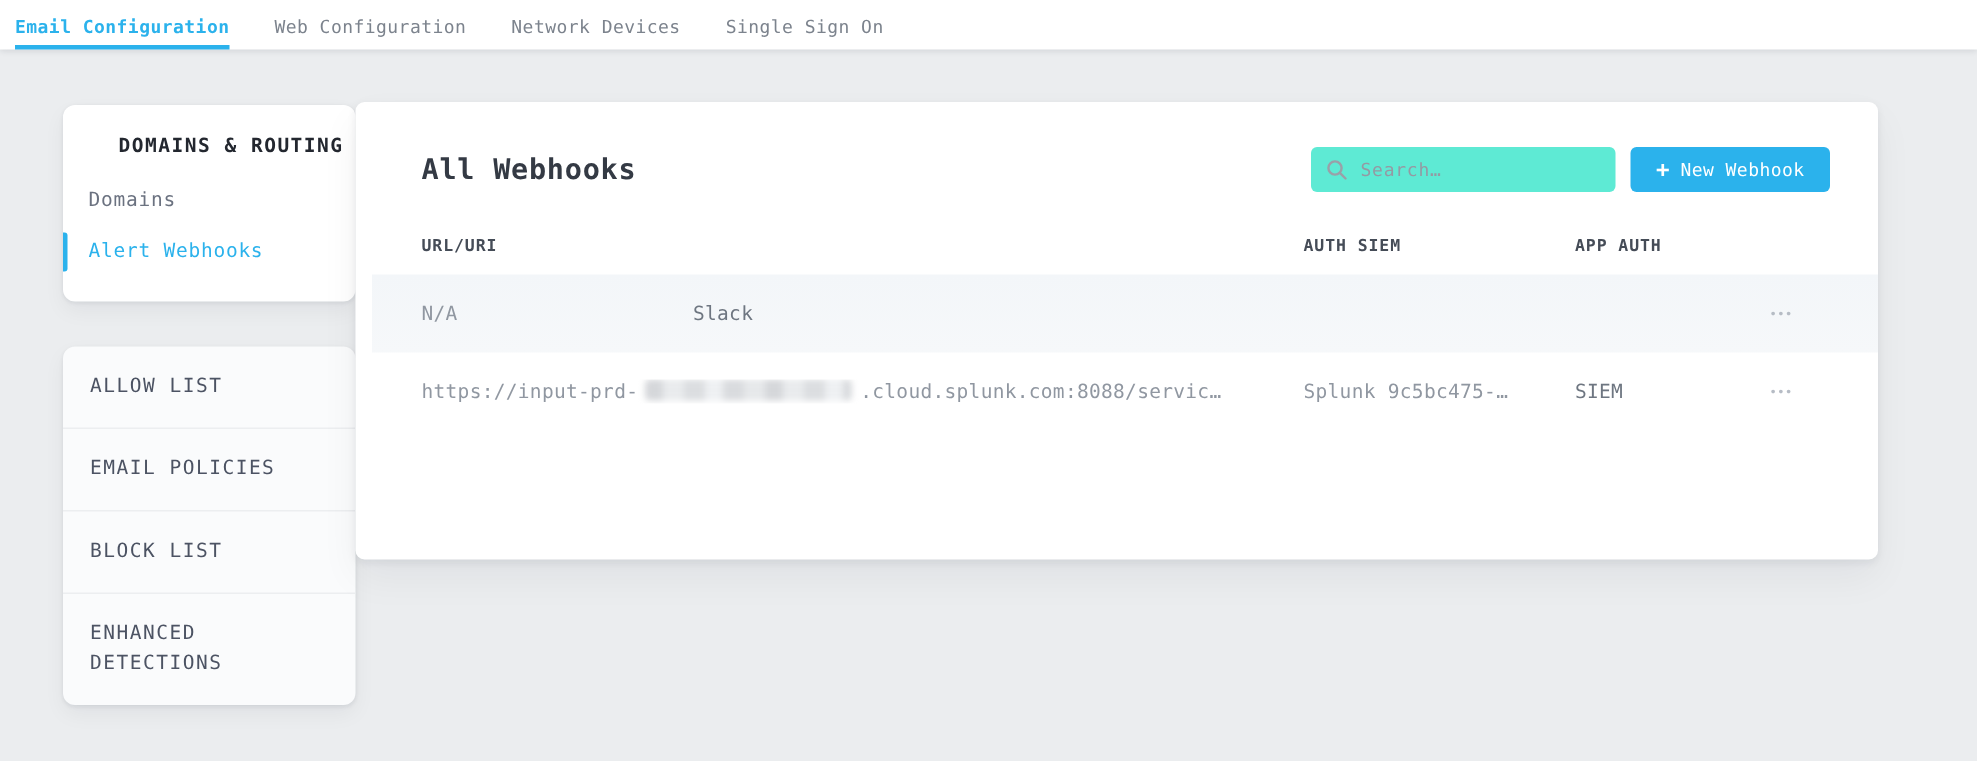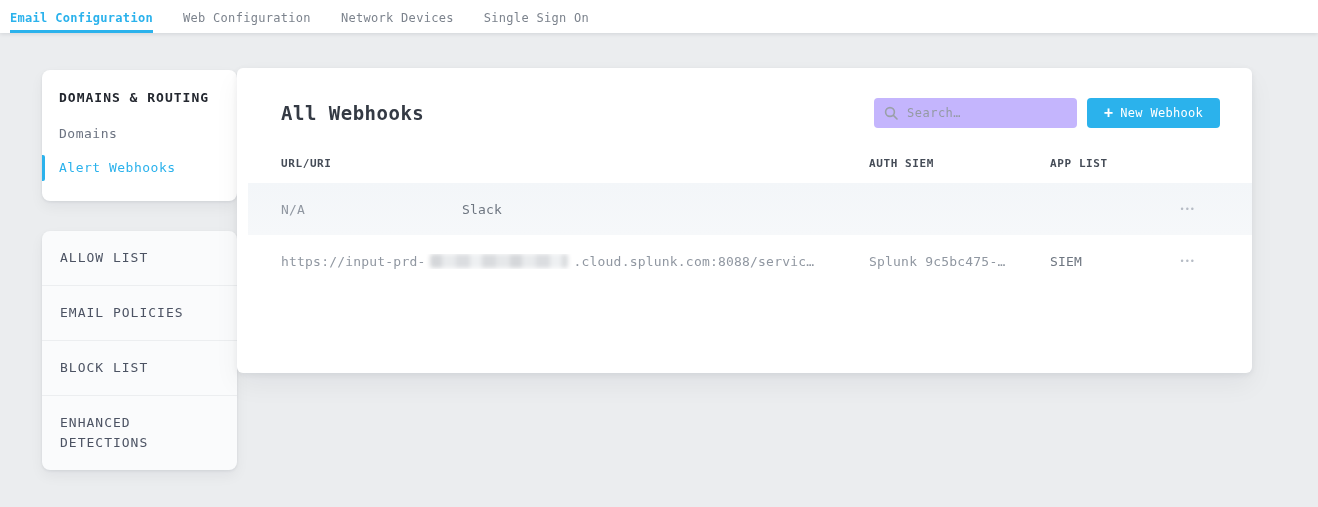--- a/index.html
+++ b/index.html
@@ -55,20 +55,21 @@
   }
 
   .routing-card { padding: 20px 17px 20px; margin-bottom: 30px; }
   .card-heading {
     font-size: 13px;
     font-weight: bold;
     letter-spacing: 1px;
     color: #23272f;
     margin-bottom: 15px;
     white-space: nowrap;
+    margin-left: 20px;
   }
   .side-link {
     position: relative;
     font-size: 13px;
     letter-spacing: 0.5px;
     color: #6b7280;
     padding: 6px 0;
     margin-top: 7px;
     cursor: pointer;
   }
@@ -114,21 +115,21 @@
   .panel-title {
     font-size: 19px;
     font-weight: bold;
     letter-spacing: 0.5px;
     color: #343a44;
   }
   .actions { display: flex; align-items: center; gap: 10px; }
   .search-box {
     width: 203px;
     height: 30px;
-    background: #c4b5fd;
+    background: #5eead4;
     border-radius: 4px;
     display: flex;
     align-items: center;
     padding: 0 10px;
     gap: 9px;
   }
   .search-box svg { flex: none; }
   .search-box input {
     border: 0;
     background: transparent;
@@ -255,21 +256,21 @@
         <button class="new-btn">
           <span class="plus">+</span>
           <span>New Webhook</span>
         </button>
       </div>
     </div>
 
     <div class="thead">
       <div class="col-url">URL/URI</div>
       <div class="col-auth">AUTH SIEM</div>
-      <div class="col-app">APP LIST</div>
+      <div class="col-app">APP AUTH</div>
     </div>
 
     <div class="trow alt">
       <div class="col-auth">N/A</div>
       <div class="col-app">
         <span class="app-label">Slack</span>
         <button class="row-menu">
           <span>•••</span>
         </button>
       </div>

